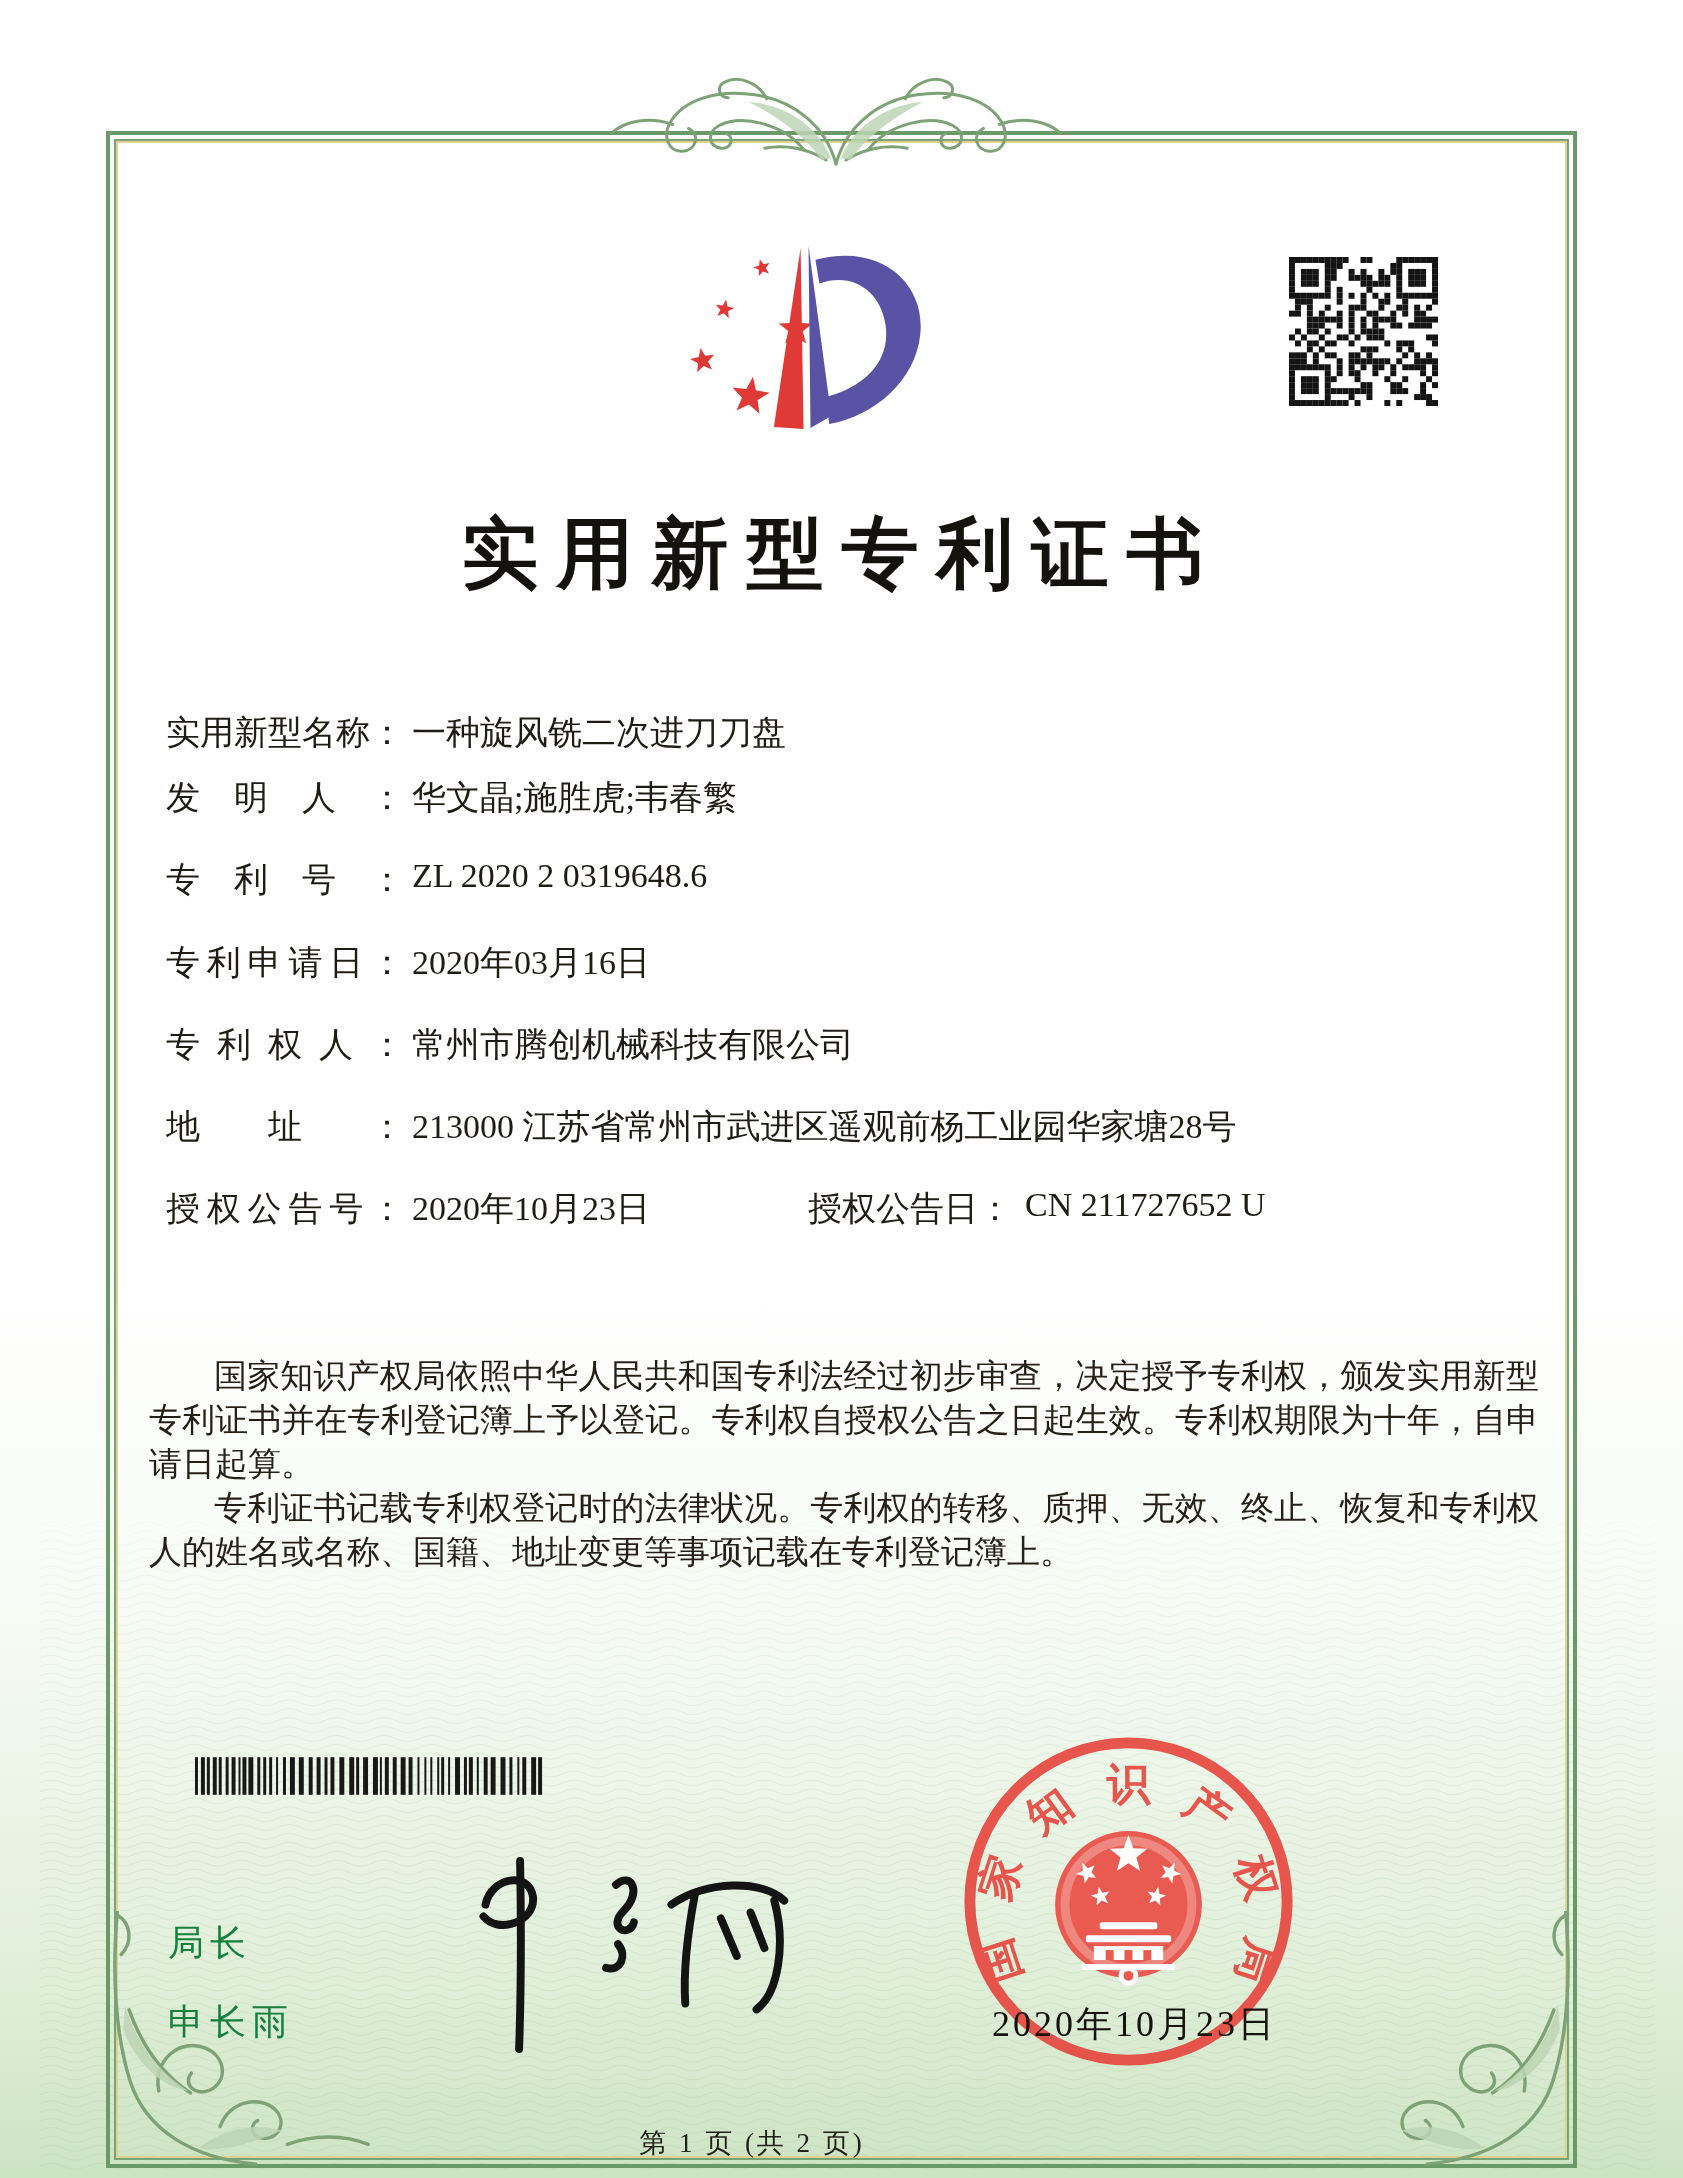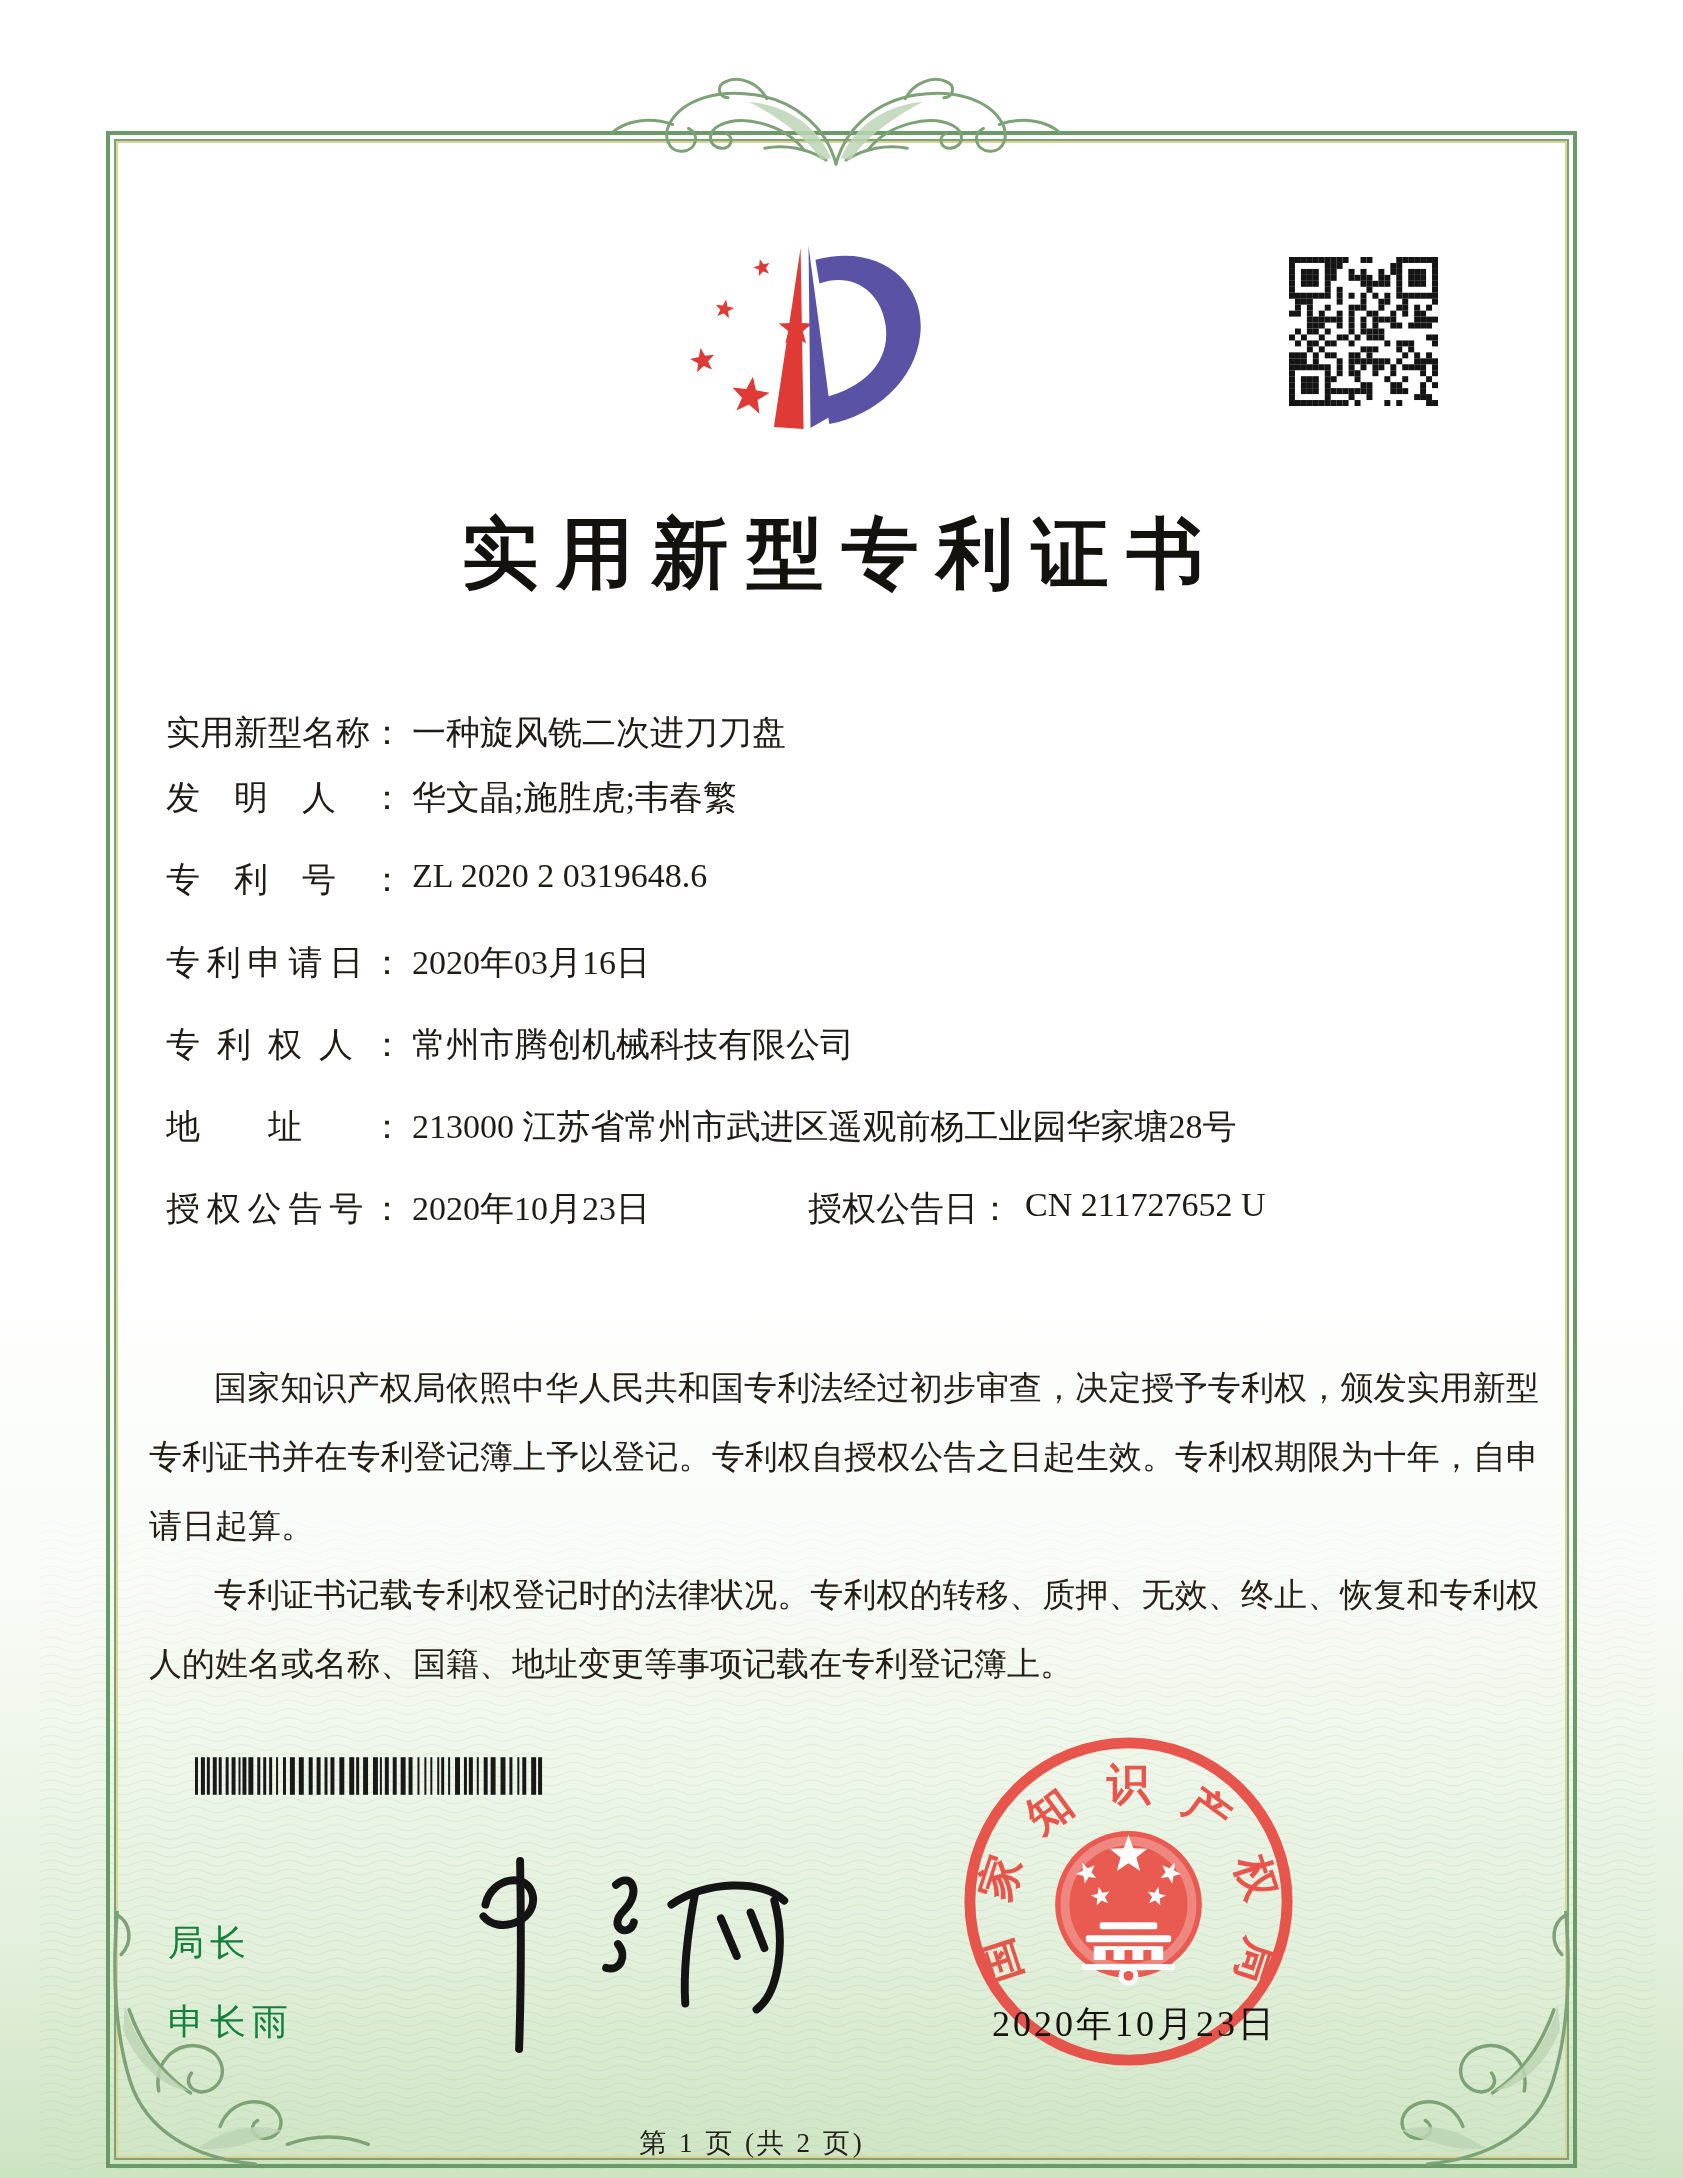--- a/index.html
+++ b/index.html
@@ -20,21 +20,21 @@
   
   .cert-no{position:absolute;left:161px;top:236px;font-size:31px;letter-spacing:4px;color:#262220;}
   .title{position:absolute;left:0;top:503px;width:100%;text-align:center;
     font-size:77px;font-weight:700;letter-spacing:18px;color:#14120f;}
   .frow{position:absolute;left:166px;font-size:34px;white-space:nowrap;color:#1f1b16;}
   .f-label{display:inline-block;width:238px;text-align:justify;text-align-last:justify;vertical-align:top;}
   .f-value{position:absolute;left:246px;top:0;white-space:nowrap;text-align:center;}
   .f-label2{position:absolute;left:642px;top:0;}
   .f-value2{position:absolute;left:859px;top:0;}
   .body-text{position:absolute;left:149px;top:1354px;width:1390px;font-size:33px;
-    line-height:69px;text-align:justify;color:#251f18;}
+    line-height:44px;text-align:justify;color:#251f18;}
   .body-text p{margin:0;text-indent:65px;}
   .signer{position:absolute;left:168px;font-size:36px;letter-spacing:6px;color:#15803d;}
   .seal-date{position:absolute;left:992px;top:2000px;font-size:36px;letter-spacing:3px;color:#16130f;z-index:8;}
   .footer{position:absolute;left:554px;top:2125px;width:396px;text-align:center;
     font-size:27px;letter-spacing:3px;color:#23201a;}
   .abs{position:absolute;}
 </style>
 </head>
 <body>
 

